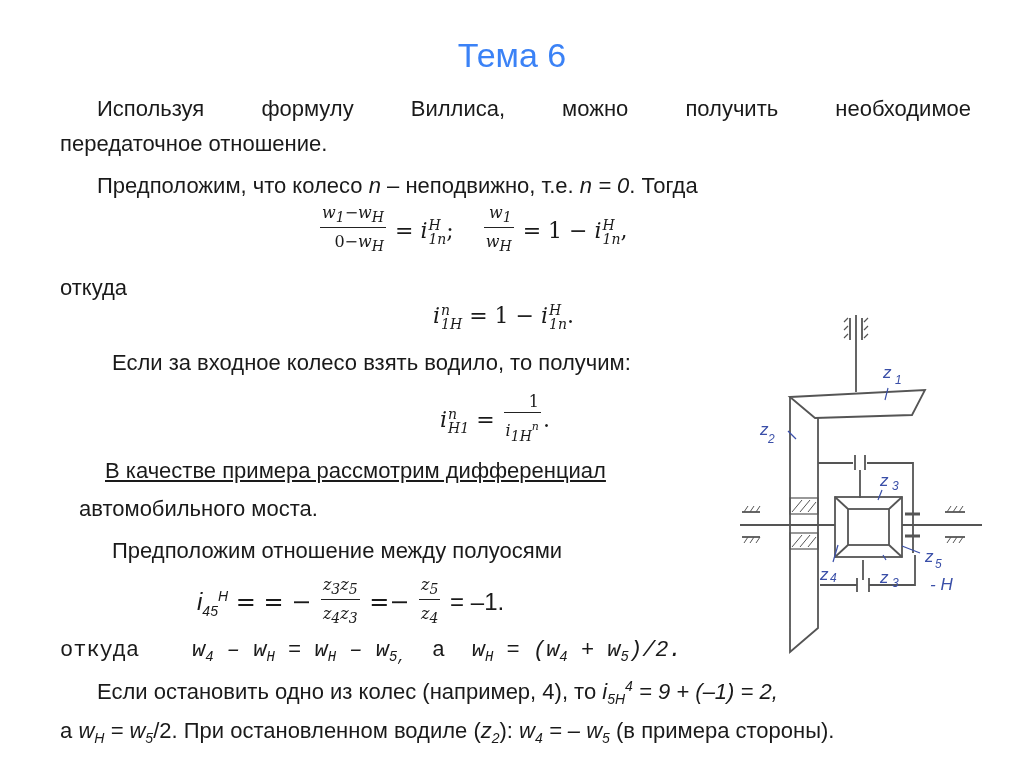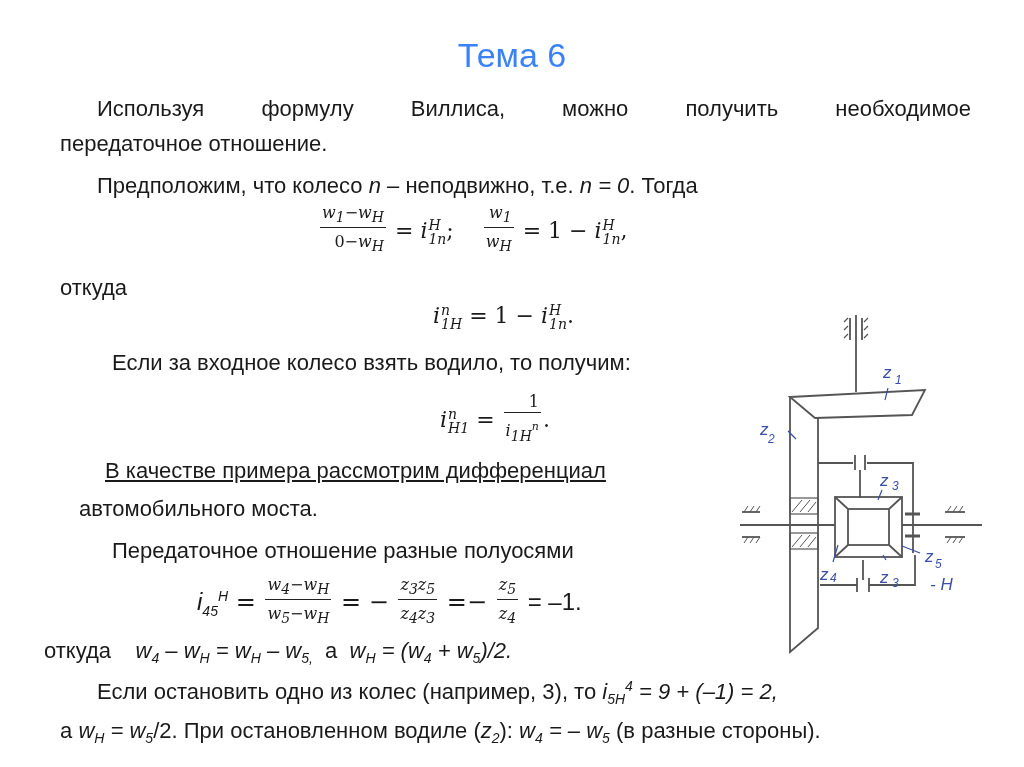--- a/index.html
+++ b/index.html
@@ -68,50 +68,49 @@
 <div class="abs math" style="left:440px; top:392px;">
   <span class="it">i</span><span class="supsub it">
       <span>n</span>
       <span>H1</span>
     </span> =
   <span class="frac"><span class="num">1</span><span class="den it">i<sub>1H</sub><sup style="font-size:11px">n</sup></span></span>.
 </div>
 
 <div class="abs p" style="left:105px; top:458px;text-decoration:underline;">В качестве примера рассмотрим дифференциал</div>
 <div class="abs p" style="left:60px; top:496px;margin-left:19px;">автомобильного моста.</div>
-<div class="abs p" style="left:112px; top:538px;">Передаточное отношение разные полуосями</div>
+<div class="abs p" style="left:112px; top:538px;">Предположим отношение между полуосями</div>
 
 <div class="abs math" style="left:197px; top:575px; font-size:24px;">
   <span class="it" style="font-family:'Liberation Sans',sans-serif;">i<sub>45</sub><sup>H</sup></span> =
-  <span class="frac"><span class="num it">w<sub>4</sub>−w<sub>H</sub></span><span class="den it">w<sub>5</sub>−w<sub>H</sub></span></span>
   = −
   <span class="frac"><span class="num it">z<sub>3</sub>z<sub>5</sub></span><span class="den it">z<sub>4</sub>z<sub>3</sub></span></span>
   =−
   <span class="frac"><span class="num it">z<sub>5</sub></span><span class="den it">z<sub>4</sub></span></span>
   <span style="font-family:'Liberation Sans',sans-serif;">= –1.</span>
 </div>
 
-<div class="abs p" style="left:44px; top:638px;">
+<div class="abs p" style="left:60px; top:638px;font-family:Liberation Mono, monospace;">
   <span>откуда</span>&nbsp;&nbsp;&nbsp;
   <span class="it">w<sub>4</sub> – w<sub>H</sub> = w<sub>H</sub> – w<sub>5,</sub></span>&nbsp;
   <span>а</span>&nbsp;
   <span class="it">w<sub>H</sub> = (w<sub>4</sub> + w<sub>5</sub>)/2.</span>
 </div>
 
 <div class="abs p" style="left:97px; top:678px;">
-  <span>Если остановить одно из колес (например, 3), то</span>
+  <span>Если остановить одно из колес (например, 4), то</span>
   <span class="it">i<sub>5H</sub><sup>4</sup></span>
   <span class="it">= 9 + (–1) = 2,</span>
 </div>
 
 <div class="abs p" style="left:60px; top:718px;">
   <span>а</span>
   <span class="it">w<sub>H</sub> = w<sub>5</sub></span><span>/2. При остановленном водиле (</span><span class="it">z<sub>2</sub></span><span>):</span>
   <span class="it">w<sub>4</sub> = – w<sub>5</sub></span>
-  <span>(в разные стороны).</span>
+  <span>(в примера стороны).</span>
 </div>
 
 <svg id="diagram" width="300" height="360" viewBox="0 0 300 360" fill="none" stroke="#555" stroke-width="1.8">
 
   <line x1="136" y1="15" x2="136" y2="92"></line>
   <line x1="130" y1="18" x2="130" y2="40"></line>
   <line x1="142" y1="18" x2="142" y2="40"></line>
   <path d="M124 22 l4 -4 M124 30 l4 -4 M124 38 l4 -4 M144 22 l4 -4 M144 30 l4 -4 M144 38 l4 -4" stroke-width="1.2"></path>
 
   <path d="M70 97 L205 90 L192 115 L95 118 Z"></path>

